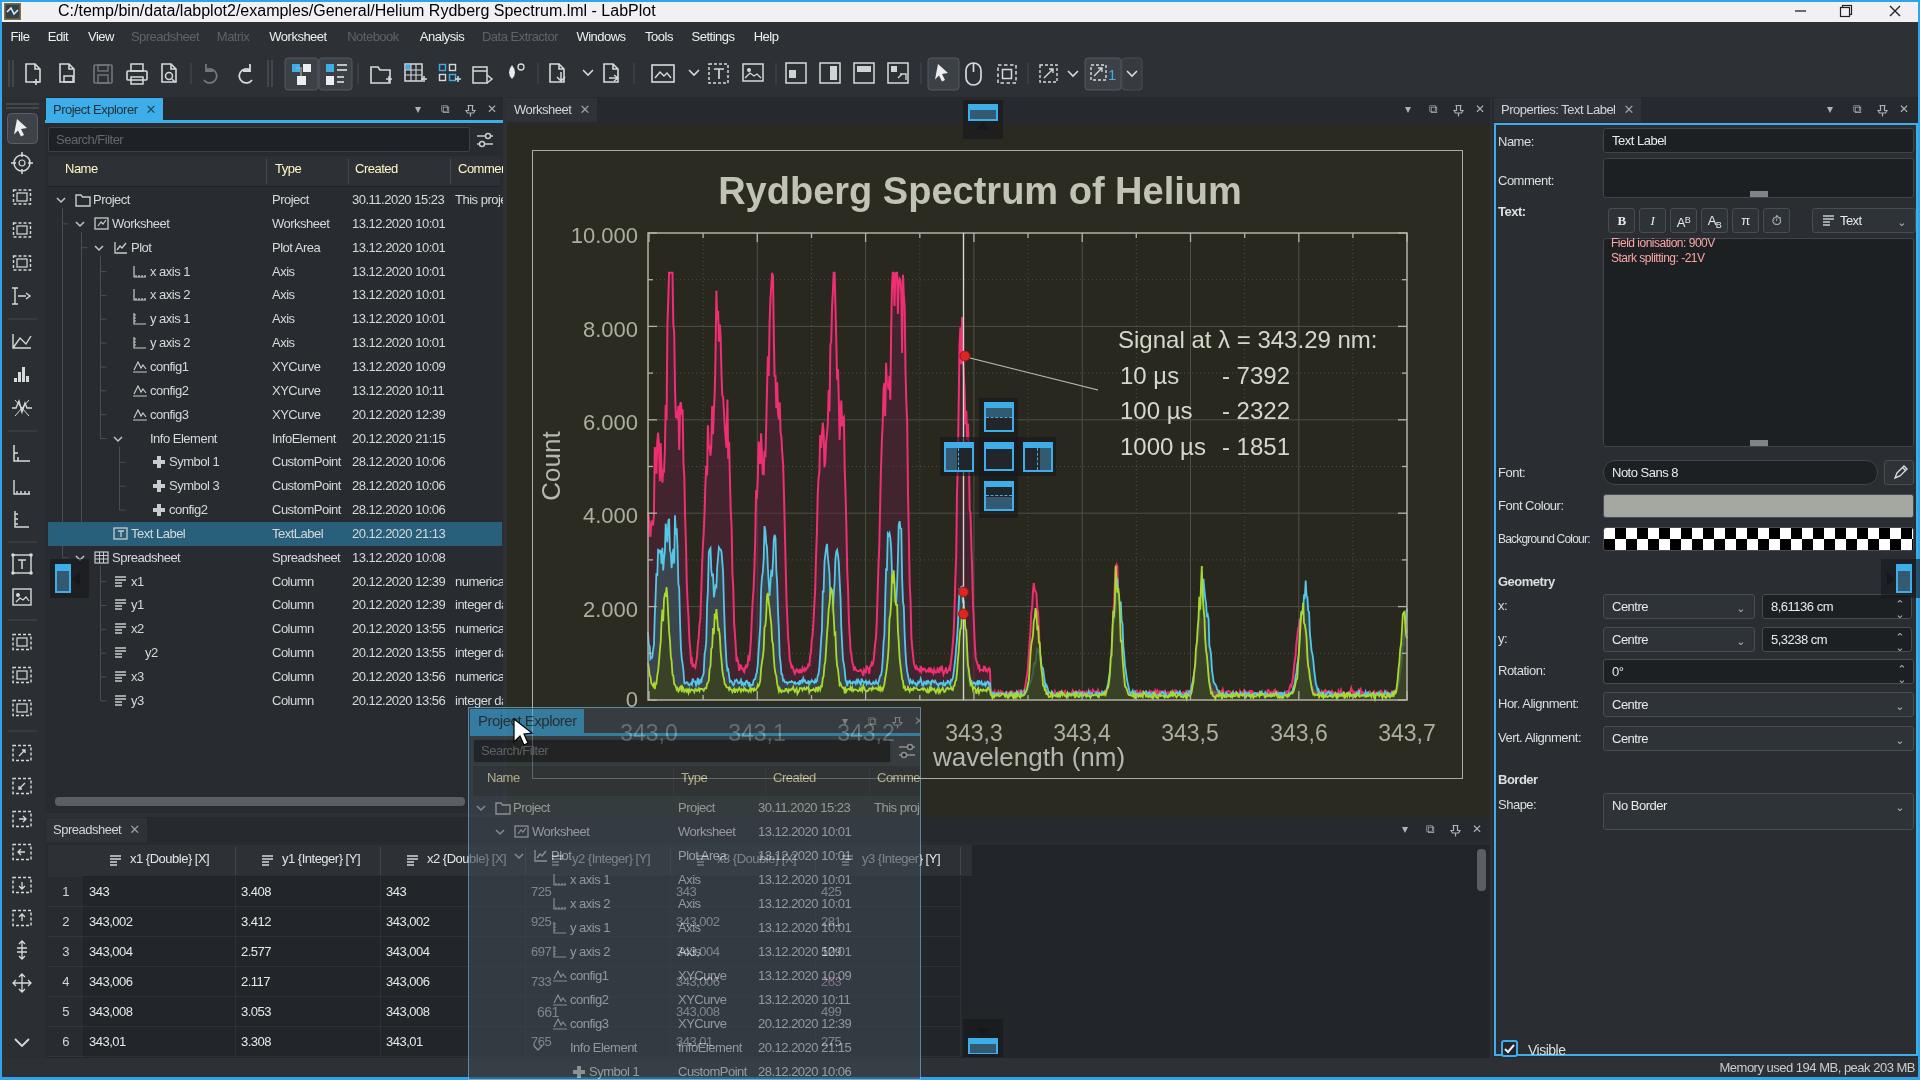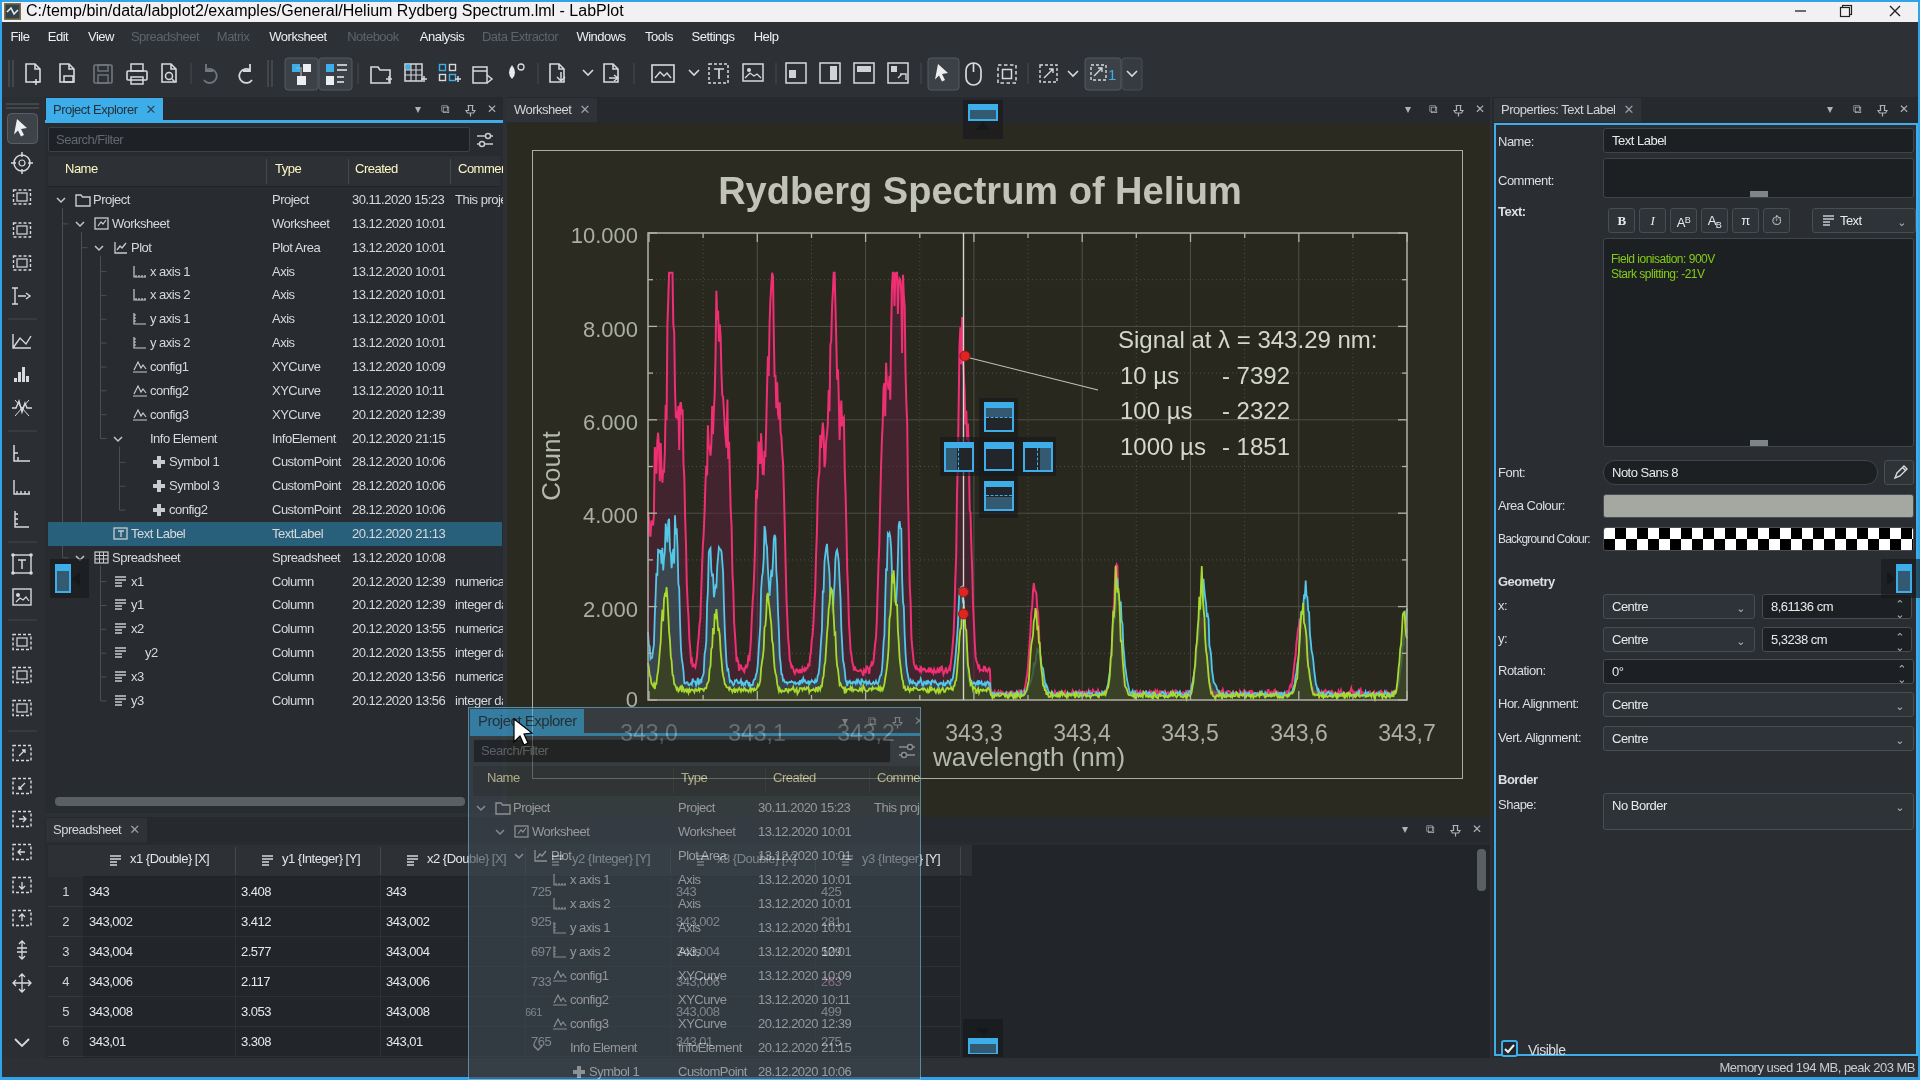--- a/index.html
+++ b/index.html
@@ -1,17 +1,17 @@
 <!DOCTYPE html>
 <html><head><meta charset="utf-8"><style>
 *{margin:0;padding:0;box-sizing:border-box;}
 html,body{width:1920px;height:1080px;overflow:hidden;background:#2d3136;
 font-family:"Liberation Sans",sans-serif;-webkit-font-smoothing:antialiased;letter-spacing:-0.5px;}
 svg text{letter-spacing:0;}
-#titletext{letter-spacing:0;}
+#titletext{letter-spacing:0;margin-left:32px;}
 #win{position:absolute;inset:0;width:1920px;height:1080px;}
 .abs{position:absolute;}
 #titlebar{left:0;top:0;width:1920px;height:22px;background:#f1f1f4;color:#111;font-size:14px;}
 #titletext{left:26px;top:2px;height:18px;line-height:18px;}
 #menubar{left:0;top:22px;width:1920px;height:28px;background:#2d3136;}
 .menuitem{position:absolute;top:0;height:28px;line-height:29px;font-size:13px;color:#edeff0;}
 .menuitem.dis{color:#5c646b;}
 #toolbar{left:0;top:50px;width:1920px;height:47px;background:#2d3136;}
 #leftstrip{left:0;top:97px;width:45px;height:961px;background:#2b2f33;}
 .dock{background:#282c30;overflow:hidden;}
@@ -765,21 +765,21 @@
         <div class="abs" style="left:332px;top:122px;width:1px;height:30px;background:#2c3136"></div>
         <div class="abs" style="left:477px;top:122px;width:1px;height:30px;background:#2c3136"></div>
         <div class="abs" style="left:622px;top:122px;width:1px;height:30px;background:#2c3136"></div>
         <div class="abs" style="left:767px;top:122px;width:1px;height:30px;background:#2c3136"></div>
         <div class="abs" style="left:912px;top:122px;width:1px;height:30px;background:#2c3136"></div>
         <div class="abs" style="left:0;top:152px;width:35px;height:30px;background:#282c30;border-bottom:1px solid #33383d;color:#d2d5d8;font-size:13px;text-align:center;line-height:30px">5</div>
         <div class="abs" style="left:35px;top:152px;width:877px;height:30px;border-bottom:1px solid #2c3136"></div>
         <div class="abs" style="left:41px;top:152px;height:30px;line-height:30px;font-size:13px;color:#e6e8ea">343,008</div>
         <div class="abs" style="left:193px;top:152px;height:30px;line-height:30px;font-size:13px;color:#e6e8ea">3.053</div>
         <div class="abs" style="left:338px;top:152px;height:30px;line-height:30px;font-size:13px;color:#e6e8ea">343,008</div>
-        <div class="abs" style="left:477px;top:152px;height:30px;line-height:30px;font-size:11px;color:#e6e8ea">661</div>
+        <div class="abs" style="left:489px;top:152px;height:30px;line-height:30px;font-size:14px;color:#e6e8ea">661</div>
         <div class="abs" style="left:628px;top:152px;height:30px;line-height:30px;font-size:13px;color:#e6e8ea">343,008</div>
         <div class="abs" style="left:773px;top:152px;height:30px;line-height:30px;font-size:13px;color:#e6e8ea">499</div>
         <div class="abs" style="left:187px;top:152px;width:1px;height:30px;background:#2c3136"></div>
         <div class="abs" style="left:332px;top:152px;width:1px;height:30px;background:#2c3136"></div>
         <div class="abs" style="left:477px;top:152px;width:1px;height:30px;background:#2c3136"></div>
         <div class="abs" style="left:622px;top:152px;width:1px;height:30px;background:#2c3136"></div>
         <div class="abs" style="left:767px;top:152px;width:1px;height:30px;background:#2c3136"></div>
         <div class="abs" style="left:912px;top:152px;width:1px;height:30px;background:#2c3136"></div>
         <div class="abs" style="left:0;top:182px;width:35px;height:30px;background:#282c30;border-bottom:1px solid #33383d;color:#d2d5d8;font-size:13px;text-align:center;line-height:30px">6</div>
         <div class="abs" style="left:35px;top:182px;width:877px;height:30px;border-bottom:1px solid #2c3136"></div>
@@ -822,30 +822,30 @@
         <div class="pcombo" style="left:112px;top:83px;width:27px;height:25px;line-height:23px;text-align:center;padding-left:0;font-weight:bold;font-family:'Liberation Serif',serif">B</div>
         <div class="pcombo" style="left:143px;top:83px;width:27px;height:25px;line-height:23px;text-align:center;padding-left:0;font-style:italic;font-family:'Liberation Serif',serif">I</div>
         <div class="pcombo" style="left:174px;top:83px;width:27px;height:25px;line-height:23px;text-align:center;padding-left:0;">A<span style="font-size:9px;vertical-align:4px">B</span></div>
         <div class="pcombo" style="left:205px;top:83px;width:27px;height:25px;line-height:23px;text-align:center;padding-left:0;">A<span style="font-size:9px;vertical-align:-3px">B</span></div>
         <div class="pcombo" style="left:236px;top:83px;width:27px;height:25px;line-height:23px;text-align:center;padding-left:0;">π</div>
         <div class="pcombo" style="left:267px;top:83px;width:27px;height:25px;line-height:23px;text-align:center;padding-left:0;">⏱</div>
         <div class="pcombo" style="left:316px;top:83px;width:104px;height:25px;line-height:23px"><svg style="display:inline-block;vertical-align:-3px" width="16" height="15">
             <path d="M2 3 h11 M2 6 h11 M2 9 h7 M2 12 h7" stroke="#c8ccce" stroke-width="1.4"></path>
           </svg> Text<span class="chev" style="right:9px;top:2px">⌄</span></div>
         <div class="pinput" style="left:107px;top:113px;width:311px;height:209px;line-height:207px;"></div>
-        <div class="abs" style="left:115px;top:127px;font-size:12px;color:#84cc16;line-height:15px">Field ionisation: 900V<br>Stark splitting: -21V</div>
+        <div class="abs" style="left:115px;top:111px;font-size:12px;color:#fca5a5;line-height:15px">Field ionisation: 900V<br>Stark splitting: -21V</div>
         <div class="abs" style="left:254px;top:315px;width:18px;height:6px;background:#7f8489"></div>
         <div class="plabel plabel" style="left:2px;top:336px">Font:</div>
         <div class="pinput" style="left:107px;top:335px;width:275px;height:25px;line-height:23px;border-radius:12px;">Noto Sans 8</div>
         <div class="pcombo" style="left:388px;top:335px;width:30px;height:25px">
           <svg width="16" height="16" style="margin-top:4px">
             <path d="M2 13 l2-5 7-7 3 3 -7 7 z M10 3 l3 3" fill="none" stroke="#d7dadc" stroke-width="1.4"></path>
           </svg>
         </div>
-        <div class="plabel plabel" style="left:2px;top:369px">Area Colour:</div>
+        <div class="plabel plabel" style="left:2px;top:369px">Font Colour:</div>
         <div class="pcombo" style="left:107px;top:369px;width:311px;height:24px;background:#a5a8a0"></div>
         <div class="plabel" style="left:2px;top:402px;font-size:12px;letter-spacing:-0.8px">Background Colour:</div>
         <div class="pcombo" style="left:107px;top:402px;width:311px;height:24px;overflow:hidden;background:#000;padding-left:0">
           <svg width="309" height="22">
             <rect x="0" y="0" width="11" height="11" fill="#fff"></rect>
             <rect x="11" y="0" width="11" height="11" fill="#000"></rect>
             <rect x="22" y="0" width="11" height="11" fill="#fff"></rect>
             <rect x="33" y="0" width="11" height="11" fill="#000"></rect>
             <rect x="44" y="0" width="11" height="11" fill="#fff"></rect>
             <rect x="55" y="0" width="11" height="11" fill="#000"></rect>

